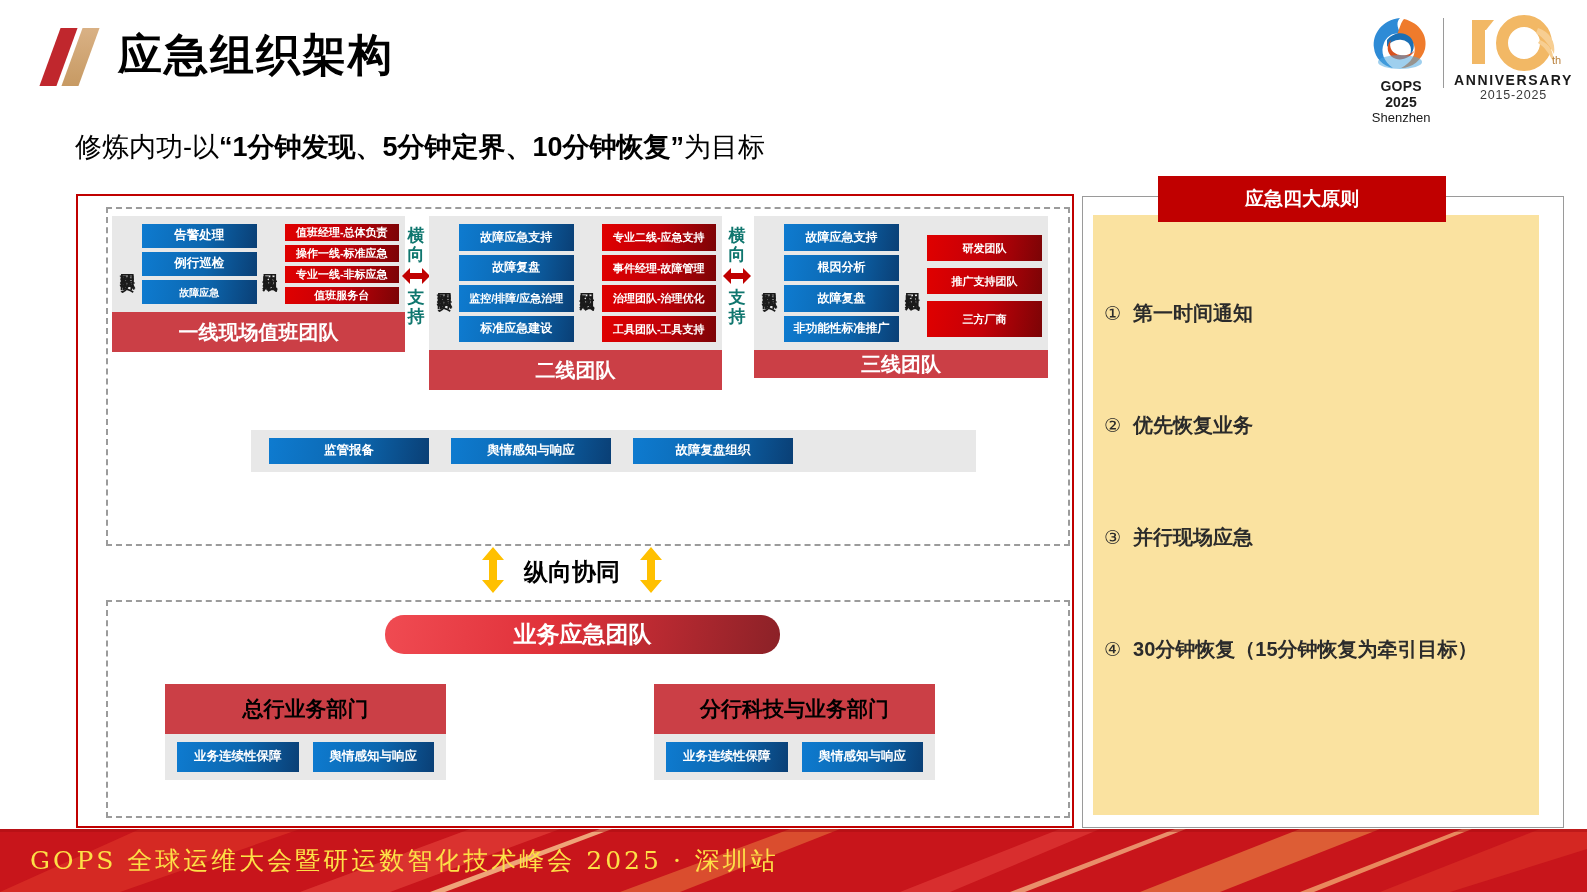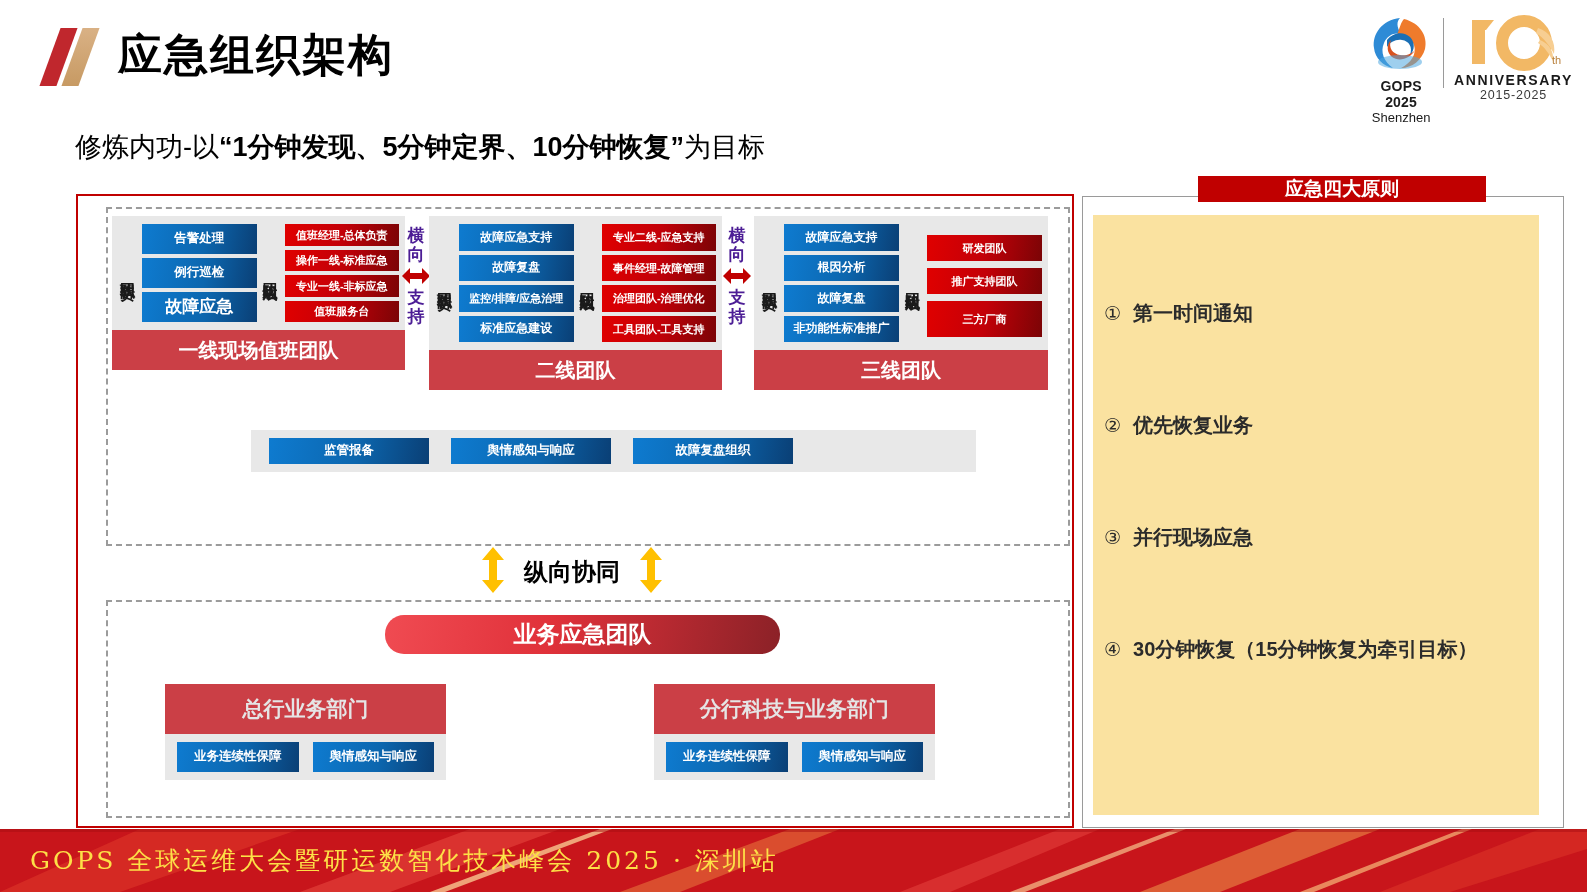--- a/index.html
+++ b/index.html
@@ -69,21 +69,21 @@
   }
   .chip.blue { background: linear-gradient(100deg,#0E7BD0 0%, #0C66AE 55%, #0A3F75 100%); }
   .chip.red  { background: linear-gradient(100deg,#E00000 0%, #C30008 50%, #7B0406 100%); }
   .team-head {
     background: #CB3F46; color: #fff; font-weight: 700; text-align: center;
     display: flex; align-items: center; justify-content: center;
   }
 
   
   .hsupport { position: absolute; width: 30px; text-align: center; }
-  .hs-t, .hs-b { font-size: 17px; font-weight: 700; color: #4c1d95; line-height: 19px; }
+  .hs-t, .hs-b { font-size: 17px; font-weight: 700; color: #0f766e; line-height: 19px; }
   .hs-arrow { height: 24px; display: flex; align-items: center; justify-content: center; }
   .hs-arrow svg { display: block; }
 
   
   .hq-row { position: absolute; display: flex; align-items: stretch; }
   .hq-label {
     background: #CB3F46; color: #fff; font-weight: 700; font-size: 19px;
     display: flex; align-items: center; justify-content: center;
     width: 200px; flex: none;
   }
@@ -99,37 +99,37 @@
     display: flex; align-items: center; justify-content: center;
   }
 
   
   .vcollab { position: absolute; display: flex; align-items: center; gap: 18px; }
   .vcollab .vc-text { font-size: 24px; font-weight: 700; color: #000; white-space: nowrap; }
 
   
   .dept { position: absolute; }
   .dept-head {
-    background: #CB3F46; color: #e5e5e5; font-weight: 700; font-size: 21px;
+    background: #CB3F46; color: #000000; font-weight: 700; font-size: 21px;
     height: 50px; display: flex; align-items: center; justify-content: center;
   }
   .dept-body { background: #E8E8E8; display: flex; gap: 14px; padding: 8px 12px; }
   .dept-body .chip { height: 30px; flex: 1; font-size: 12.5px; }
 
   
   .right-panel {
     position: absolute; left: 1082px; top: 196px; width: 482px; height: 632px;
     border: 1.5px solid #9a9a9a; background: #fff;
   }
   .rp-inner { position: absolute; left: 10px; top: 18px; right: 24px; bottom: 12px;
               background: #FAE2A0; }
   .rp-head {
-    position: absolute; left: 1158px; top: 176px; width: 288px; height: 26px;
+    position: absolute; left: 1158px; top: 176px; width: 288px; height: 46px;
     background: #C00000; color: #fff; font-weight: 700; font-size: 19px;
-    display: flex; align-items: center; justify-content: center; z-index: 4; margin-left: 40px;
+    display: flex; align-items: center; justify-content: center; z-index: 4;
   }
   .rp-list { position: absolute; left: 1104px; top: 300px; width: 440px; z-index: 3; }
   .rp-item { display: flex; gap: 12px; align-items: baseline; height: 112px;
              font-size: 20px; font-weight: 700; color: #2b2b2b; }
   .rp-num { font-size: 19px; font-weight: 400; }
 
   
   .footer { position: absolute; left: 0; bottom: 0; width: 1587px; height: 63px;
             overflow: hidden; background: #C8151B; }
   .footer-bg { position: absolute; inset: 0; }
@@ -185,26 +185,26 @@
       <div class="logo-txt4">2015-2025</div>
     </div>
   </div>
 
   <div class="main-panel">
     <div class="dashed-box dash-top"></div>
     <div class="dashed-box dash-bot"></div>
   </div>
 
   <div class="team-col" style="left:112px; top:216px; width:293px;">
-    <div class="team-body" style="height:114px;">
+    <div class="team-body" style="height:96px;">
       <div class="vlabel">团队职责</div>
       <div class="chipcol">
         <div class="chip blue" style="flex:1;font-size:12.5px;">告警处理</div>
         <div class="chip blue" style="flex:1;font-size:12.5px;">例行巡检</div>
-        <div class="chip blue" style="flex:1;font-size:17px;">故障应急</div>
+        <div class="chip blue" style="flex:1;font-size:10px;">故障应急</div>
       </div>
       <div class="vlabel">团队组成</div>
       <div class="chipcol">
         <div class="chip red" style="flex:1;font-size:11px;">值班经理-总体负责</div>
         <div class="chip red" style="flex:1;font-size:11px;">操作一线-标准应急</div>
         <div class="chip red" style="flex:1;font-size:11px;">专业一线-非标应急</div>
         <div class="chip red" style="flex:1;font-size:11px;">值班服务台</div>
       </div>
     </div>
     <div class="team-head" style="height:40px;font-size:20px;">一线现场值班团队</div>
@@ -259,21 +259,21 @@
         <div class="chip blue" style="flex:1;font-size:12px;">故障复盘</div>
         <div class="chip blue" style="flex:1;font-size:12px;">非功能性标准推广</div>
       </div>
       <div class="vlabel">团队组成</div>
       <div class="chipcol" style="justify-content:center;gap:7px;padding:10px 0 4px;">
         <div class="chip red" style="height:26px;font-size:11px;">研发团队</div>
         <div class="chip red" style="height:26px;font-size:11px;">推广支持团队</div>
         <div class="chip red" style="height:36px;font-size:11px;">三方厂商</div>
       </div>
     </div>
-    <div class="team-head" style="height:40px;font-size:20px;">三线团队</div>
+    <div class="team-head" style="height:28px;font-size:20px;">三线团队</div>
   </div>
 
   <div class="hq-row" style="left:251px; top:430px; width:725px; height:42px;">
     <div class="hq-chips">
       <div class="chip blue">监管报备</div>
       <div class="chip blue">舆情感知与响应</div>
       <div class="chip blue">故障复盘组织</div>
     </div>
   </div>
 

